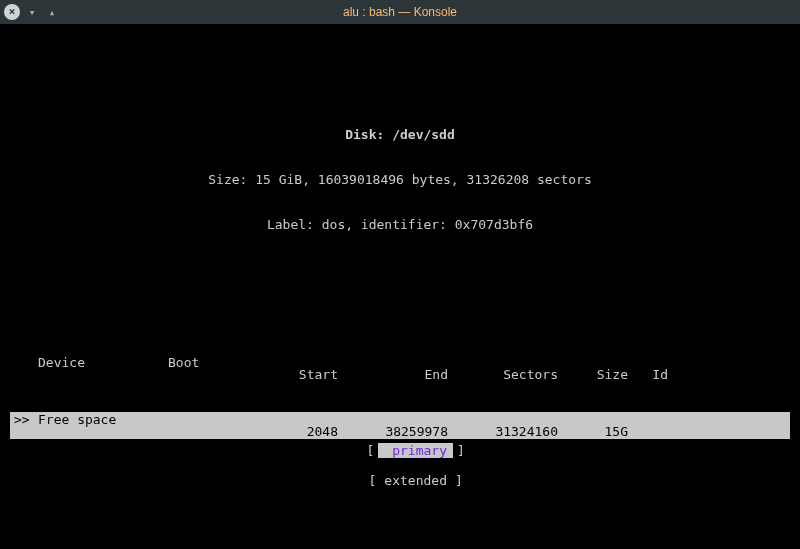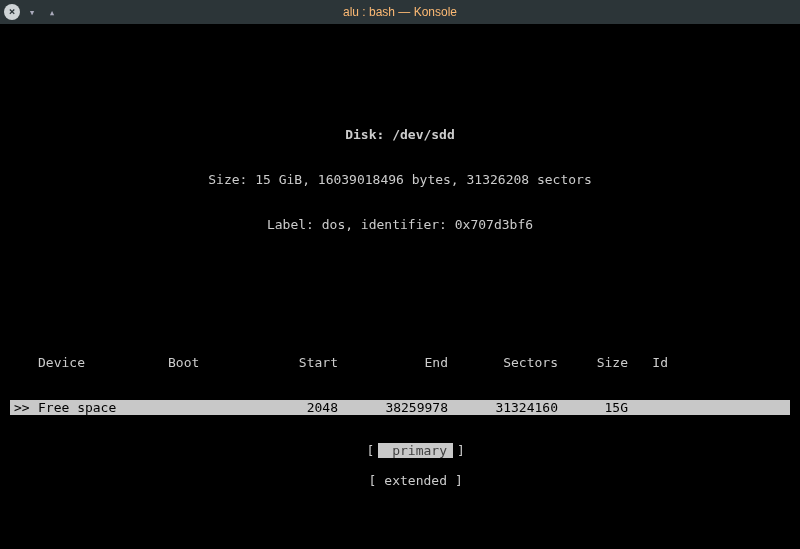--- a/index.html
+++ b/index.html
@@ -62,36 +62,36 @@
       white-space: pre;
     }
     .header-block { margin-top: 4px; }
     .table-wrap { margin-top: 18px; }
     .cols {
       display: grid;
       grid-template-columns: 24px 130px 70px 100px 110px 110px 70px 40px auto;
       padding: 0 4px;
     }
     .th { font-weight: normal; }
-    .r { text-align: right; }
+    .r { text-align: right; margin-top: 12px; }
     .row-sel {
       background: #c8c8c8;
       color: #000;
     }
     .menu {
       position: absolute;
       left: 0; right: 0;
       bottom: 46px;
       text-align: center;
     }
     .menu span { padding: 0 4px; }
     .menu .bracket { color: #ccc; }
     .menu .opt-sel {
       background: #c8c8c8;
-      color: #404040;
+      color: #6d28d9;
       padding: 0 6px;
     }
     .status {
       position: absolute;
       left: 0; right: 0;
       bottom: 8px;
       text-align: center;
       font-weight: bold;
     }
   </style>

